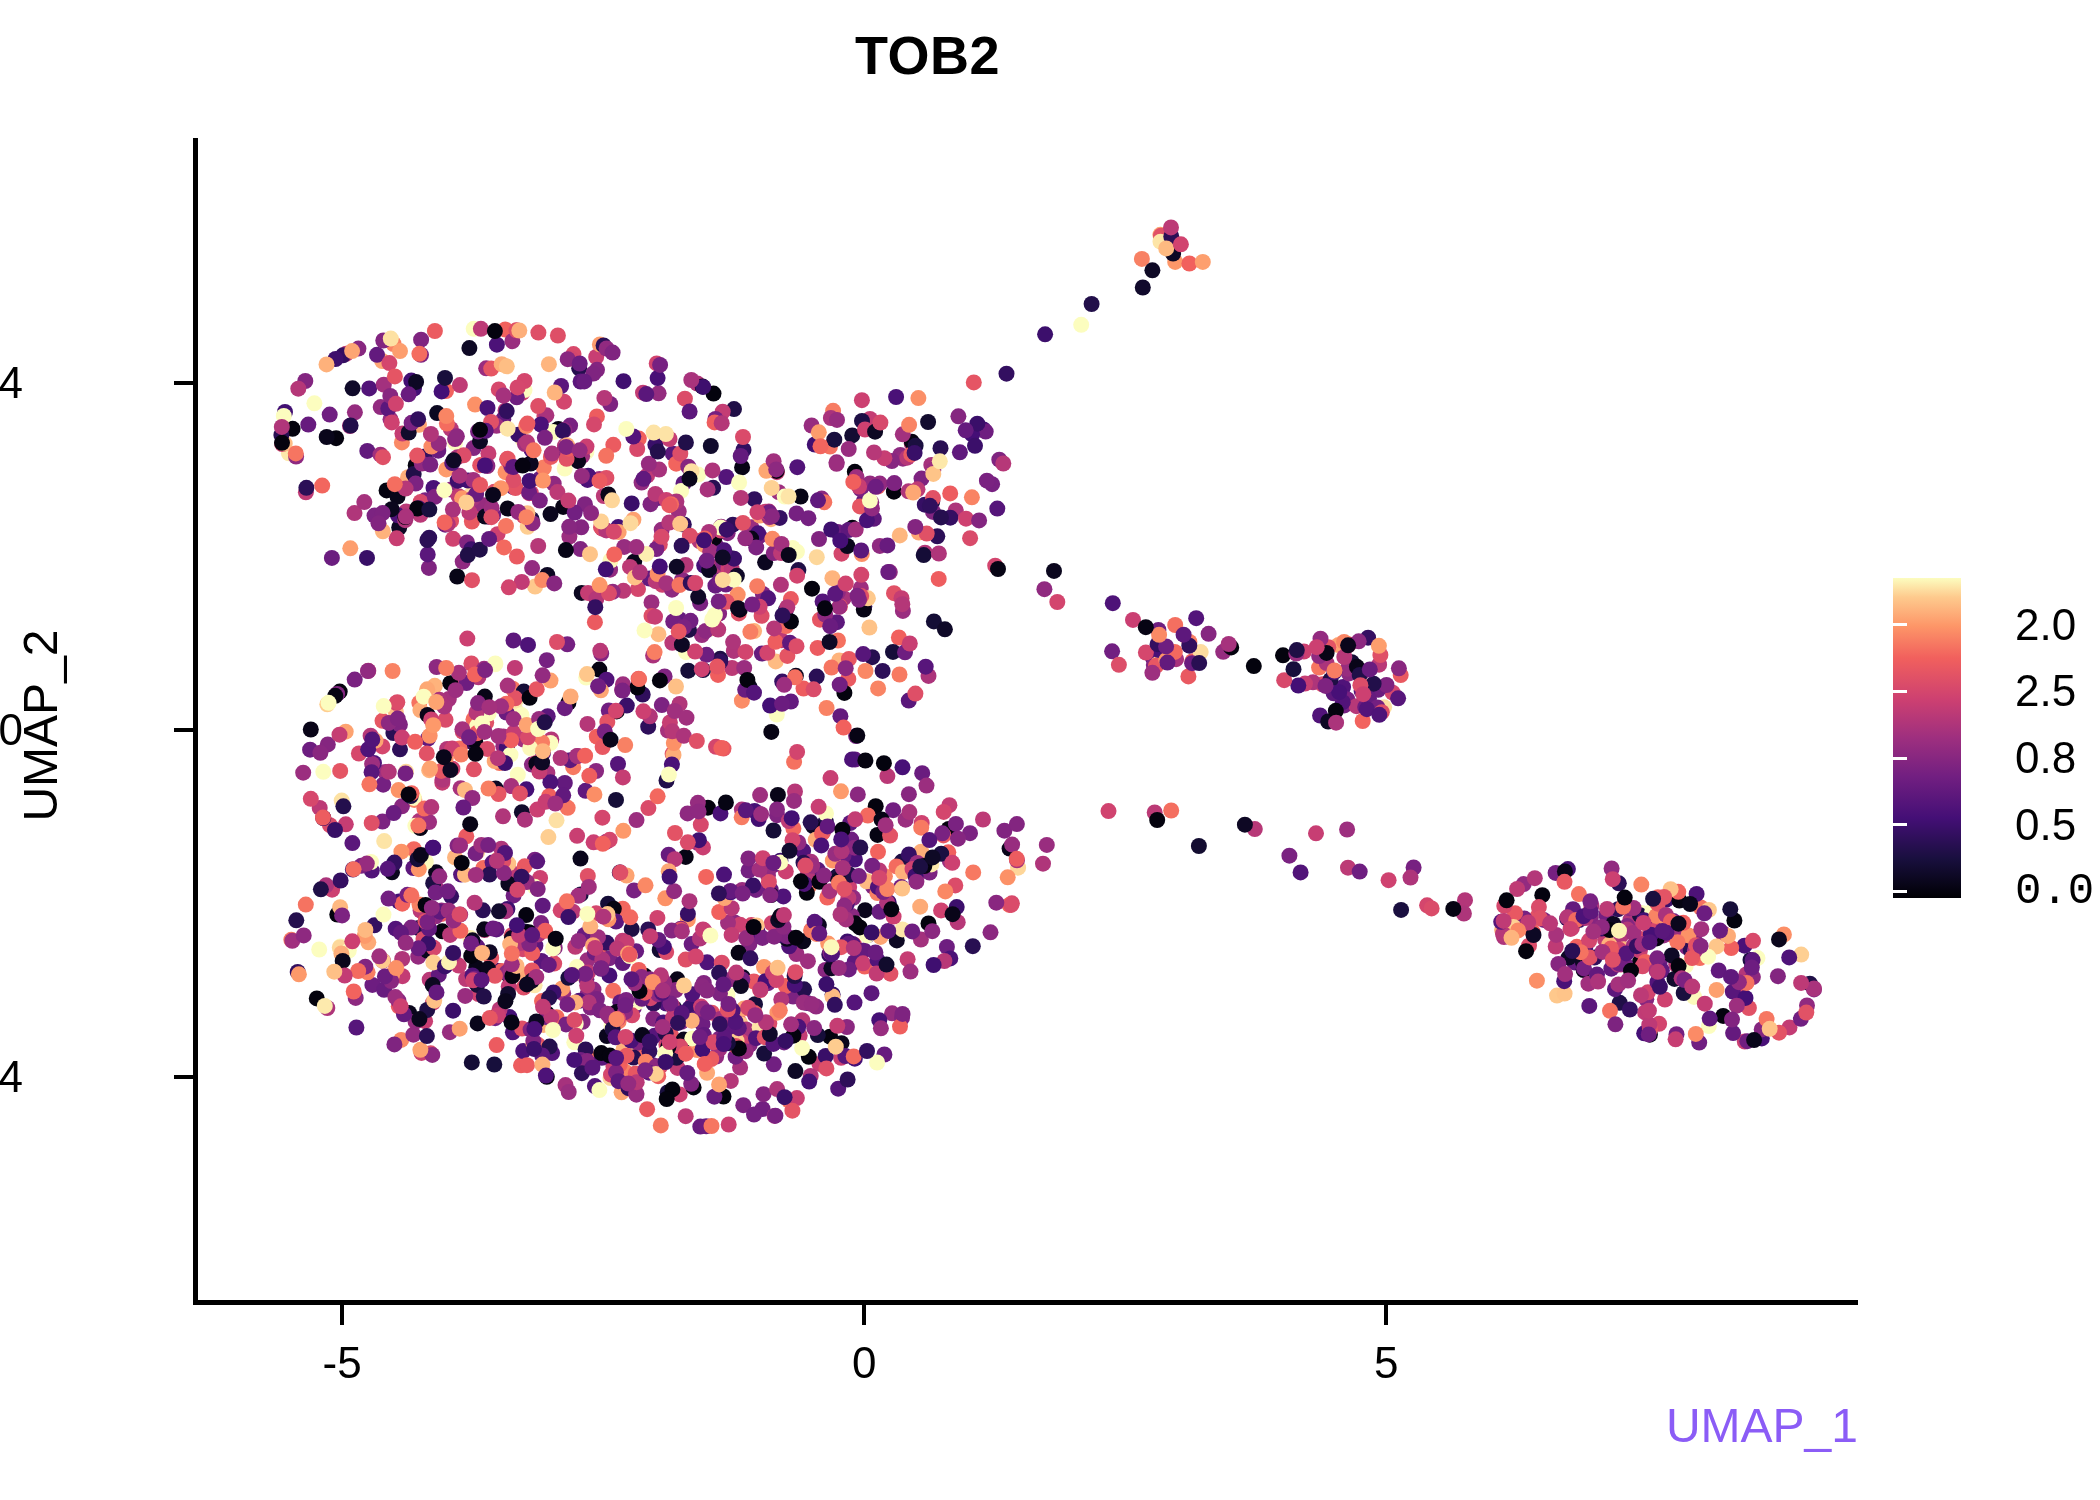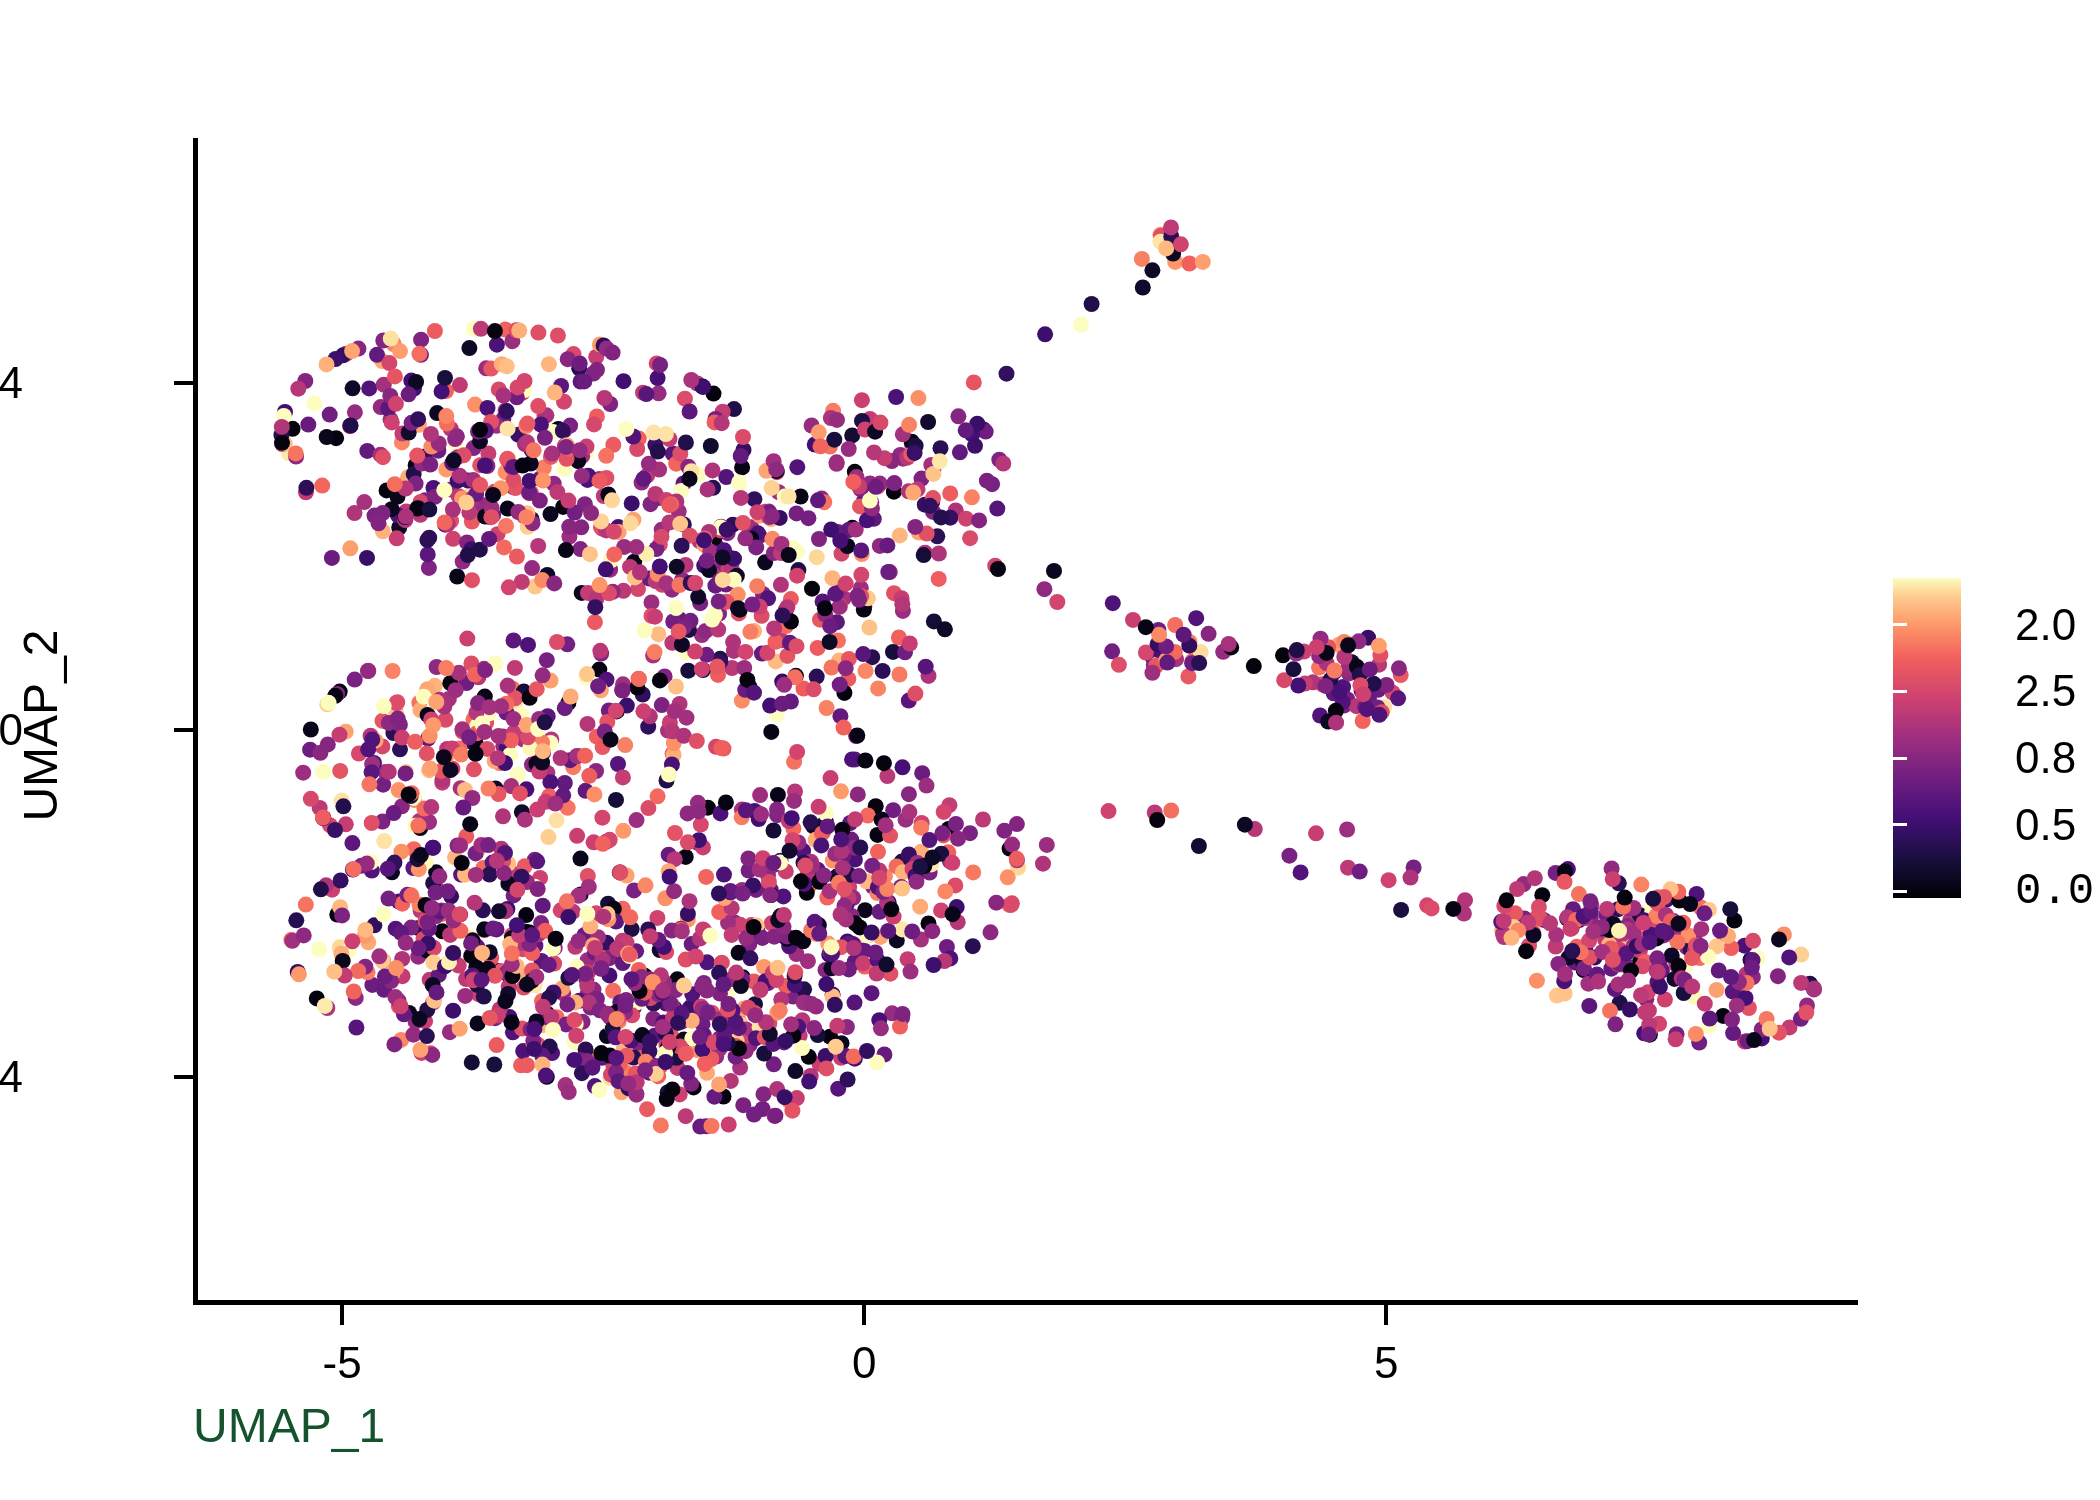--- a/index.html
+++ b/index.html
@@ -94,23 +94,23 @@
     font-size: 44px;
     color: #000000;
   }
 
   
   #axis-title-x {
     position: absolute;
     left: 193px;
     top: 1398px;
     width: 1665px;
-    text-align: left;
+    text-align: right;
     font-size: 48px;
-    color: #14532d;
+    color: #8b5cf6;
   }
   #axis-title-y {
     position: absolute;
     left: -541px;
     top: 698px;
     width: 1162px;
     text-align: center;
     font-size: 48px;
     color: #000000;
     transform: rotate(-90deg);
@@ -150,20 +150,21 @@
     transform: translateY(-50%);
     white-space: nowrap;
     margin-left: 36px;
   }
 </style>
 </head>
 <body>
 
 <div id="page">
 
+  <div id="plot-title">TOB2</div>
 
   <div id="axis-y-line"></div>
   <div id="axis-x-line"></div>
 
   <div id="panel">
     <svg id="scatter-svg" viewBox="0 0 1660 1162" preserveAspectRatio="none">
         <circle cx="520.4" cy="406.2" r="8" fill="rgb(120,33,129)"></circle>
         <circle cx="112.3" cy="284.6" r="8" fill="rgb(103,27,126)"></circle>
         <circle cx="255.1" cy="349.6" r="8" fill="rgb(141,41,128)"></circle>
         <circle cx="335.6" cy="310.2" r="8" fill="rgb(85,21,122)"></circle>

